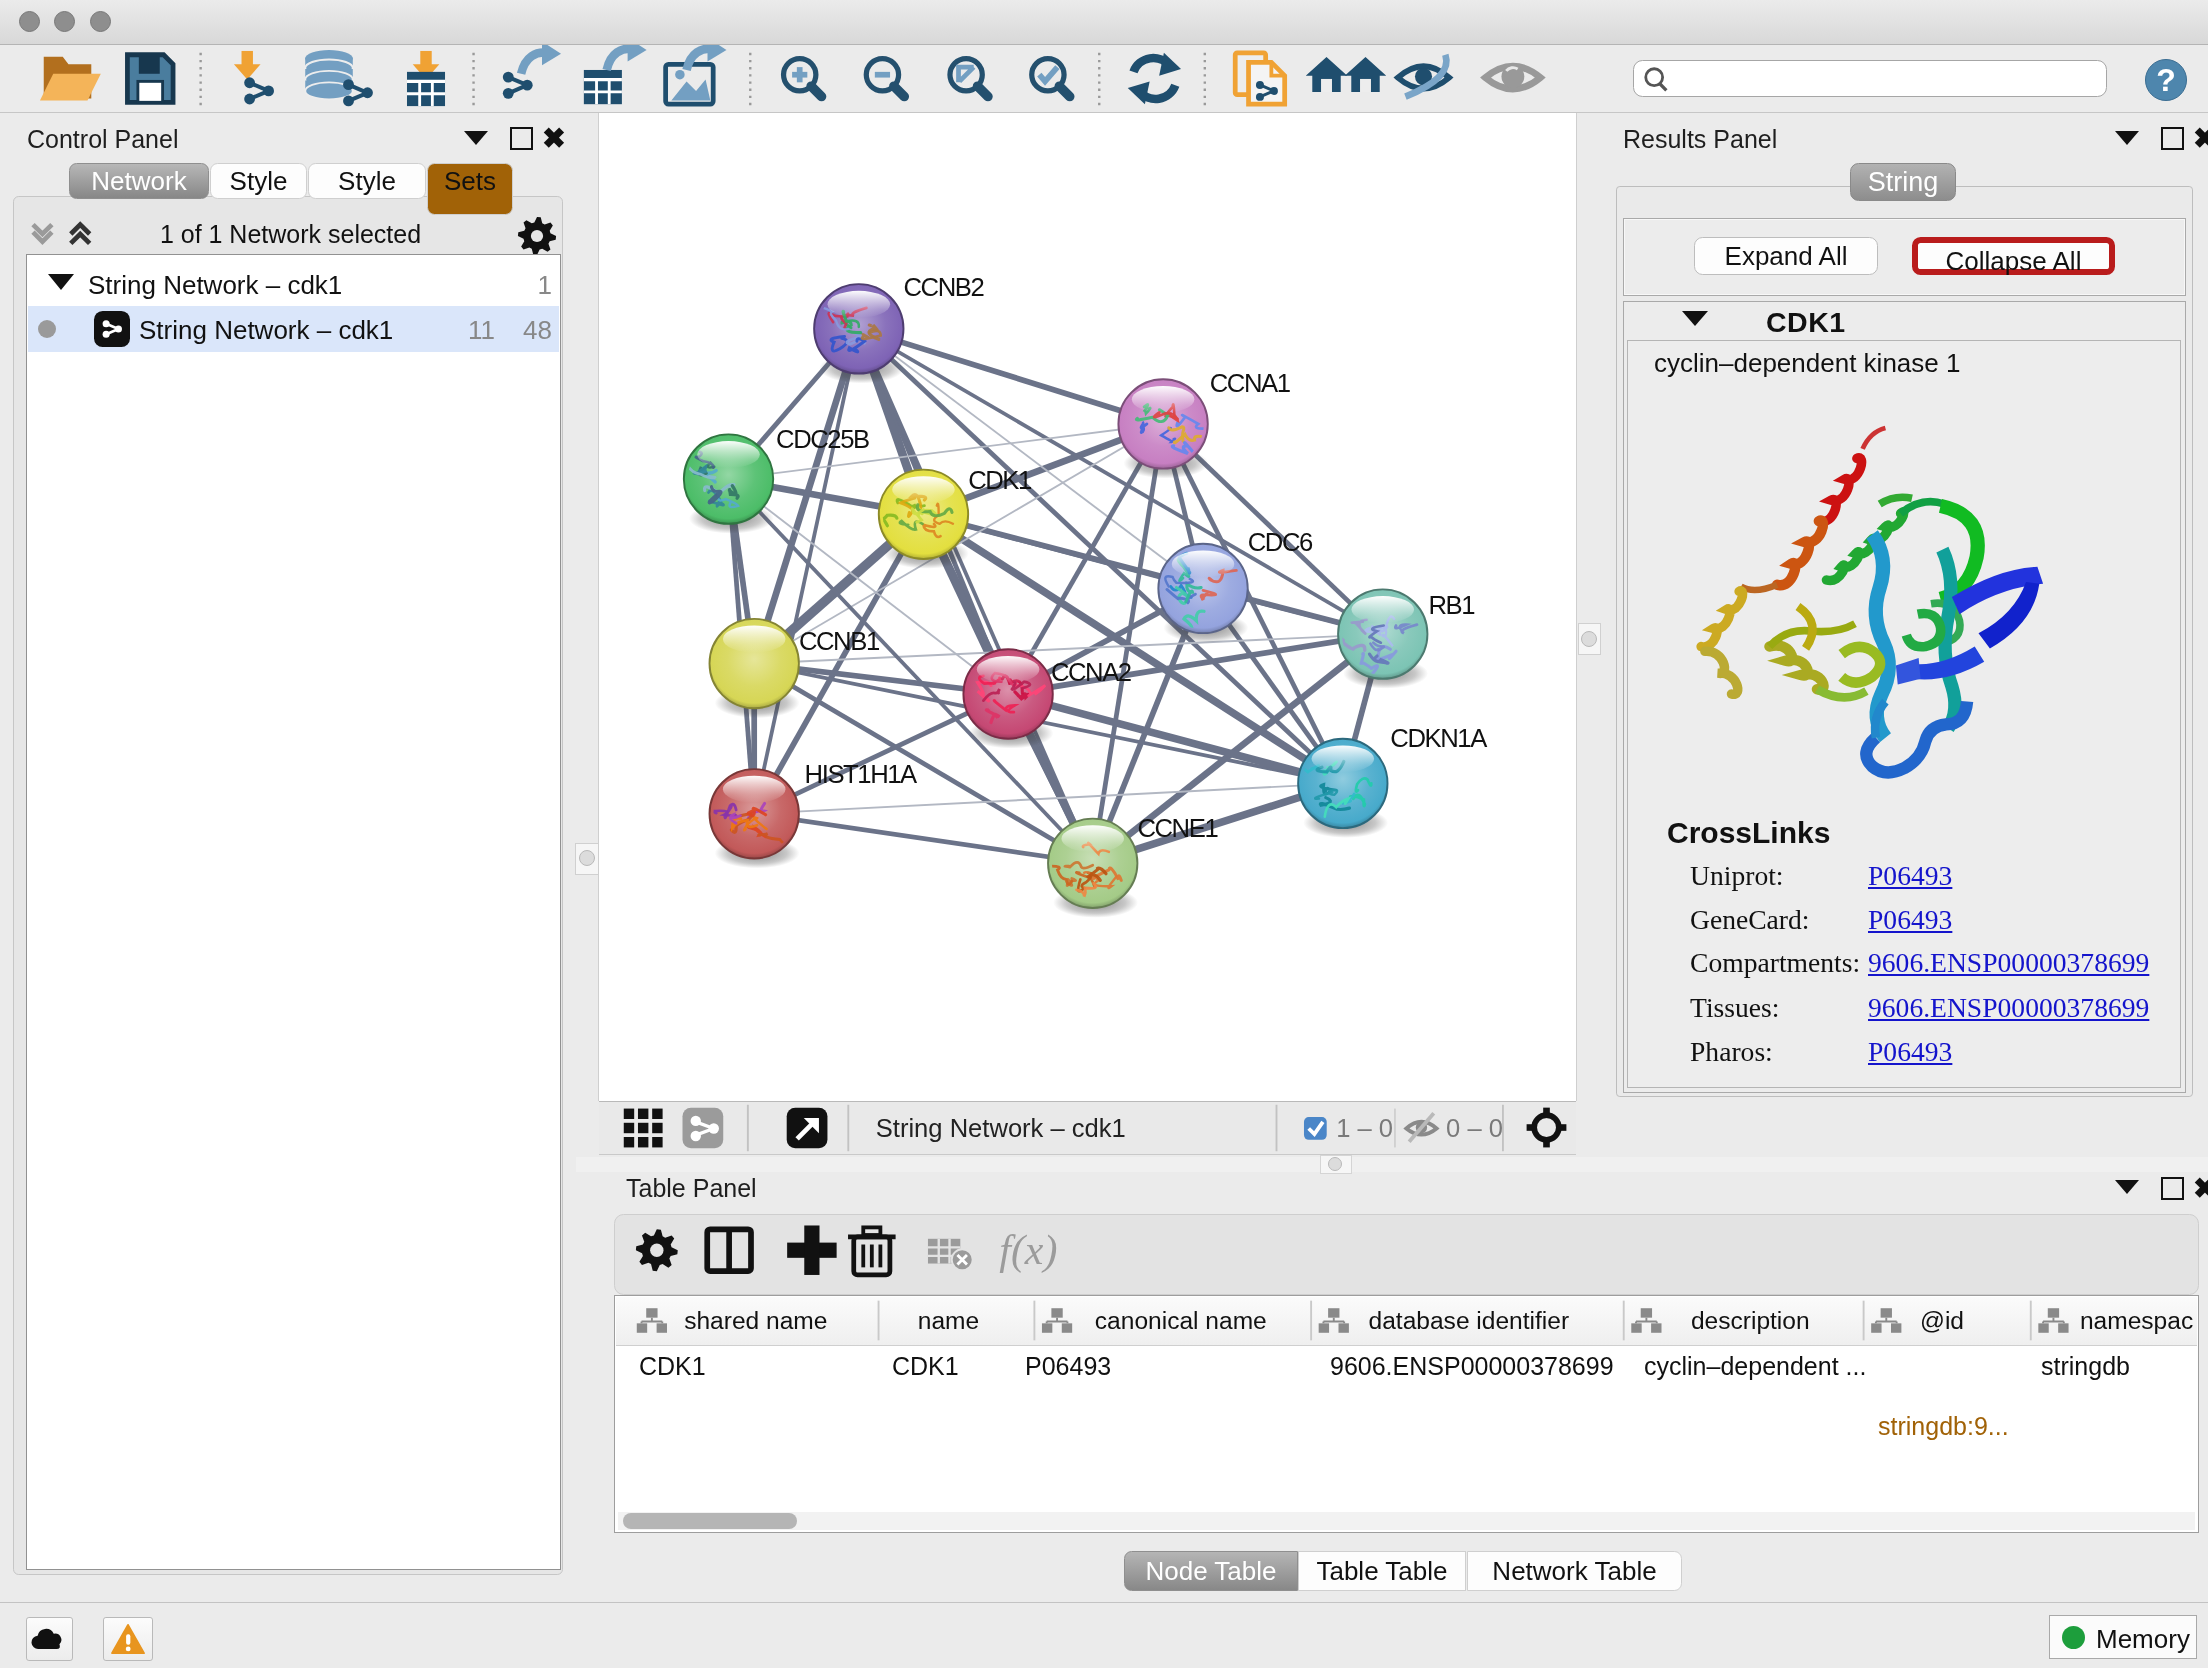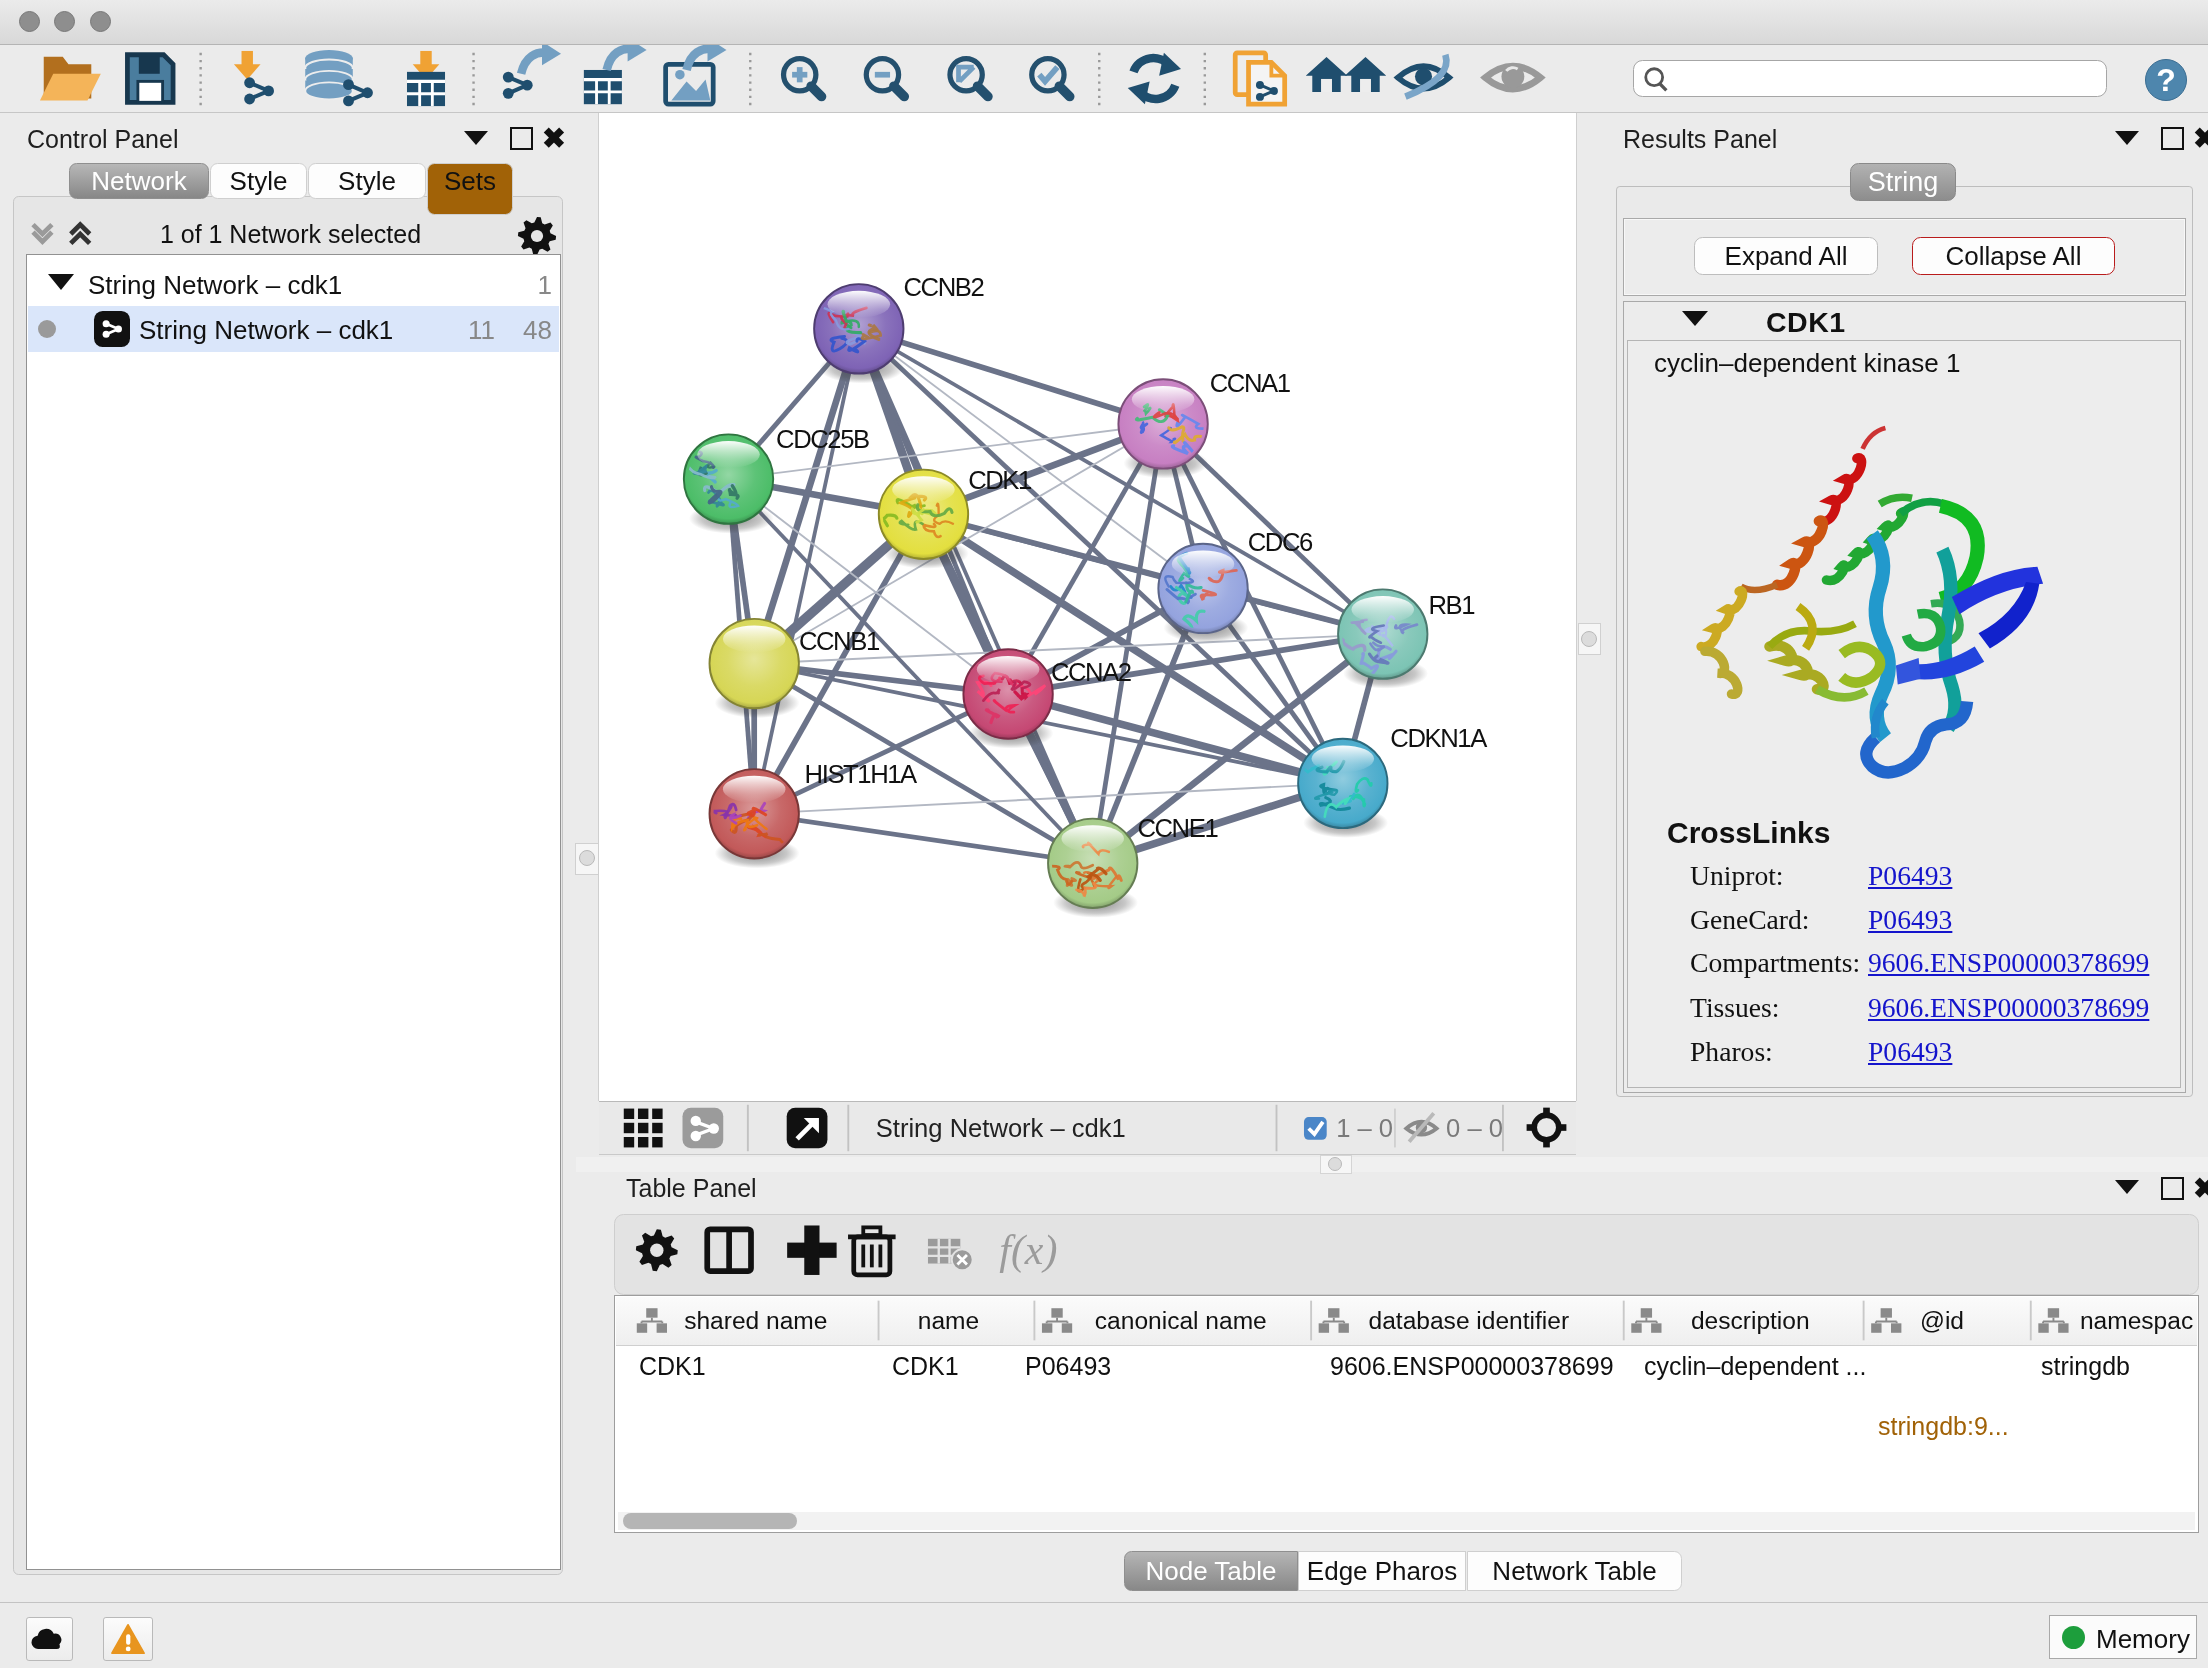--- a/index.html
+++ b/index.html
@@ -537,21 +537,21 @@
 <div class="abs" style="left:1320px;top:1155px;width:32px;height:19px;background:#f6f6f6;border:1px solid #d5d5d5;"></div>
 <div class="abs" style="left:1328px;top:1157px;width:14.3px;height:14.3px;border-radius:50%;background:#dcdcdc;border:1px solid #b9b9b9;"></div>
 <div class="abs hdrtxt" style="left:1623px;top:125px;">Results Panel</div>
 <div class="abs paneltri" style="left:2115px;top:131px;"></div>
 <div class="abs panelsq" style="left:2161px;top:127px;"></div>
 <div class="abs panelx" style="left:2193px;top:127px;">✖</div>
 <div class="abs" style="left:1616px;top:186px;width:577px;height:911px;background:#eaeaea;border:1px solid #bdbdbd;border-radius:3.8px;"></div>
 <div class="abs" style="left:1850px;top:163px;width:106px;height:38px;border-radius:8.6px;background:linear-gradient(#b2b2b2,#8d8d8d);border:1px solid #8a8a8a;color:#fff;font-size:27px;text-align:center;line-height:36px;z-index:3;">String</div>
 <div class="abs" style="left:1623px;top:218px;width:563px;height:78px;background:#ececec;border:1px solid #a9a9a9;box-shadow:inset 0 0 0 1px #f8f8f8;"></div>
 <div class="abs" style="left:1694px;top:237px;width:184px;height:38px;background:#fdfdfd;border:1px solid #bdbdbd;border-radius:8.6px;font-size:26px;text-align:center;line-height:36px;color:#111;">Expand All</div>
-<div class="abs" style="left:1912px;top:237px;width:203px;height:38px;background:#fdfdfd;border:1px solid #b91c1c;border-radius:8.6px;font-size:26px;text-align:center;line-height:36px;color:#111;">Collapse All</div>
+<div class="abs" style="left:1912px;top:237px;width:203px;height:38px;background:#fdfdfd;border:6px solid #b91c1c;border-radius:8.6px;font-size:26px;text-align:center;line-height:36px;color:#111;">Collapse All</div>
 <div class="abs" style="left:1623px;top:301px;width:563px;height:792px;background:#ececec;border:1px solid #a9a9a9;"></div>
 <div class="abs" style="left:1682px;top:311px;width:0;height:0;border-left:13.3px solid transparent;border-right:13.3px solid transparent;border-top:15px solid #111;"></div>
 <div class="abs" style="left:1766px;top:306px;font-size:28.5px;font-weight:bold;color:#111;letter-spacing:0.5px;">CDK1</div>
 <div class="abs" style="left:1627px;top:340px;width:554px;height:748px;background:#ededed;border:1px solid #b5b5b5;"></div>
 <div class="abs" style="left:1654px;top:348px;font-size:26px;color:#111;">cyclin–dependent kinase 1</div>
 <svg class="abs" style="left:1655px;top:409px;" width="495" height="399" viewBox="0 0 520 420">
     <path d="M 218 42 q 8 -18 24 -22" fill="none" stroke="#cc3333" stroke-width="5"></path>
     <path d="M 212 52 C 222.33333333333334 46.0 215.66666666666666 79 199 74 C 209.0 68.0 202.33333333333334 101 185 96 C 195.66666666666666 90.0 189.0 123 172 118" fill="none" stroke="#cc1111" stroke-width="10" stroke-linecap="round"></path>
     <path d="M 172 118 C 181.66666666666666 112.16666666666666 174.33333333333334 145 157 140 C 167.0 134.5 159.66666666666666 168 143 163 C 152.33333333333331 156.83333333333334 145.0 190 128 185" fill="none" stroke="#cc5511" stroke-width="11" stroke-linecap="round"></path>
     <path d="M 128 185 q -24 10 -38 2" fill="none" stroke="#bb6622" stroke-width="7"></path>
@@ -659,21 +659,21 @@
 <div class="abs" style="left:639px;top:1352px;font-size:25px;color:#111;">CDK1</div>
 <div class="abs" style="left:892px;top:1352px;font-size:25px;color:#111;">CDK1</div>
 <div class="abs" style="left:1025px;top:1352px;font-size:25px;color:#111;">P06493</div>
 <div class="abs" style="left:1330px;top:1352px;font-size:25px;color:#111;">9606.ENSP00000378699</div>
 <div class="abs" style="left:1644px;top:1352px;font-size:25px;color:#111;">cyclin–dependent ...</div>
 <div class="abs" style="left:1878px;top:1412px;font-size:25px;color:#a16207;">stringdb:9...</div>
 <div class="abs" style="left:2041px;top:1352px;font-size:25px;color:#111;">stringdb</div>
 <div class="abs" style="left:618px;top:1512px;width:1577px;height:18px;background:#f2f2f2;"></div>
 <div class="abs" style="left:623px;top:1513px;width:174px;height:16px;background:#b5b5b5;border-radius:8.6px;"></div>
 <div class="abs" style="left:1124px;top:1551px;width:174px;height:40px;background:linear-gradient(#b5b5b5,#888888);border:1px solid #8f8f8f;border-radius:7.6px 0 0 7.6px;color:#fff;font-size:26px;text-align:center;line-height:38px;z-index:2;">Node Table</div>
-<div class="abs" style="left:1298px;top:1551px;width:168px;height:40px;background:#fdfdfd;border:1px solid #cfcfcf;color:#111;font-size:26px;text-align:center;line-height:38px;">Edge Pharos</div>
+<div class="abs" style="left:1298px;top:1551px;width:168px;height:40px;background:#fdfdfd;border:1px solid #cfcfcf;color:#111;font-size:26px;text-align:center;line-height:38px;">Table Table</div>
 <div class="abs" style="left:1467px;top:1551px;width:215px;height:40px;background:#fdfdfd;border:1px solid #cfcfcf;border-radius:0 7.6px 7.6px 0;color:#111;font-size:26px;text-align:center;line-height:38px;">Network Table</div>
 <div class="abs" style="left:0;top:1602px;width:2208px;height:1px;background:#c3c3c3;"></div>
 <div class="abs" style="left:26px;top:1617px;width:47px;height:44px;background:linear-gradient(#fcfcfc,#ececec);border:1px solid #b9b9b9;border-radius:2.9px;"></div>
 <svg class="abs" style="left:31px;top:1626px;" width="36" height="27" viewBox="0 0 38 28">
     <path d="M 8 24 a 7 7 0 0 1 -1 -14 a 9 9 0 0 1 17 -2 a 6.5 6.5 0 0 1 6 11 q 2 5 -3 5 Z" fill="#111"></path>
   </svg>
 <div class="abs" style="left:103px;top:1617px;width:50px;height:44px;background:linear-gradient(#fcfcfc,#ececec);border:1px solid #b9b9b9;border-radius:2.9px;"></div>
 <svg class="abs" style="left:110px;top:1623px;" width="36" height="32" viewBox="0 0 38 34">
     <path d="M 19 2 L 36 32 L 2 32 Z" fill="#e8951f" stroke="#e8951f" stroke-width="2" stroke-linejoin="round"></path>
     <rect x="17" y="12" width="4.5" height="11" fill="#fff" rx="2"></rect>

